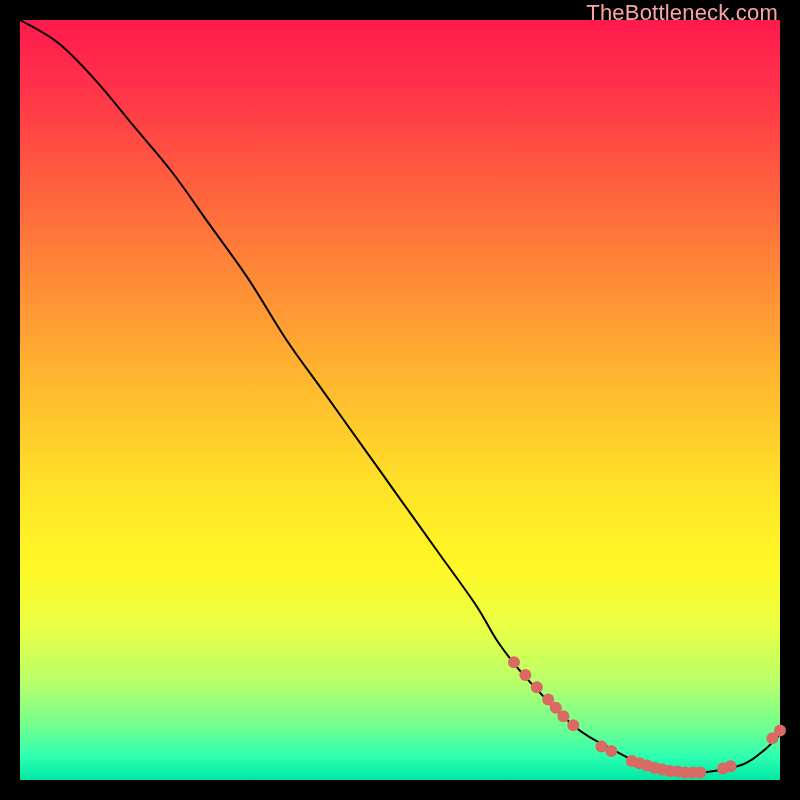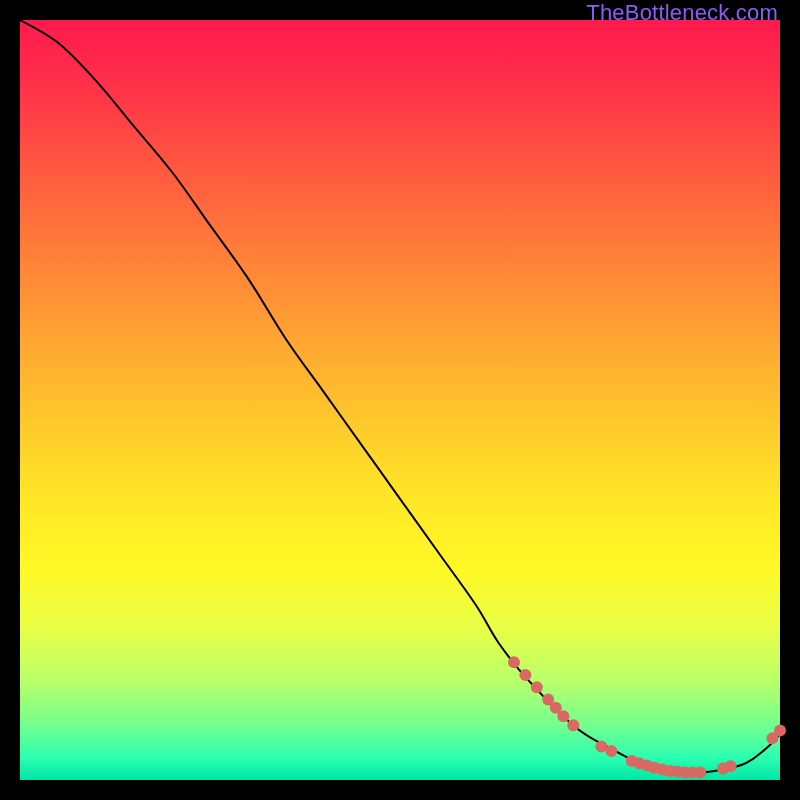--- a/index.html
+++ b/index.html
@@ -39,21 +39,21 @@
       #b9ff6a 87%,
       #70ff90 93%,
       #2cffb0 97%,
       #00e6a6 100%
     );
   }
   .watermark {
     position: absolute;
     top: 0px;
     right: 22px;
-    color: #8b5cf6;
+    color: #fca5a5;
     font-size: 22px;
     letter-spacing: 0.2px;
     font-weight: 500;
     user-select: none;
   }
   svg.curve {
     position: absolute;
     left: 0;
     top: 0;
     width: 760px;

